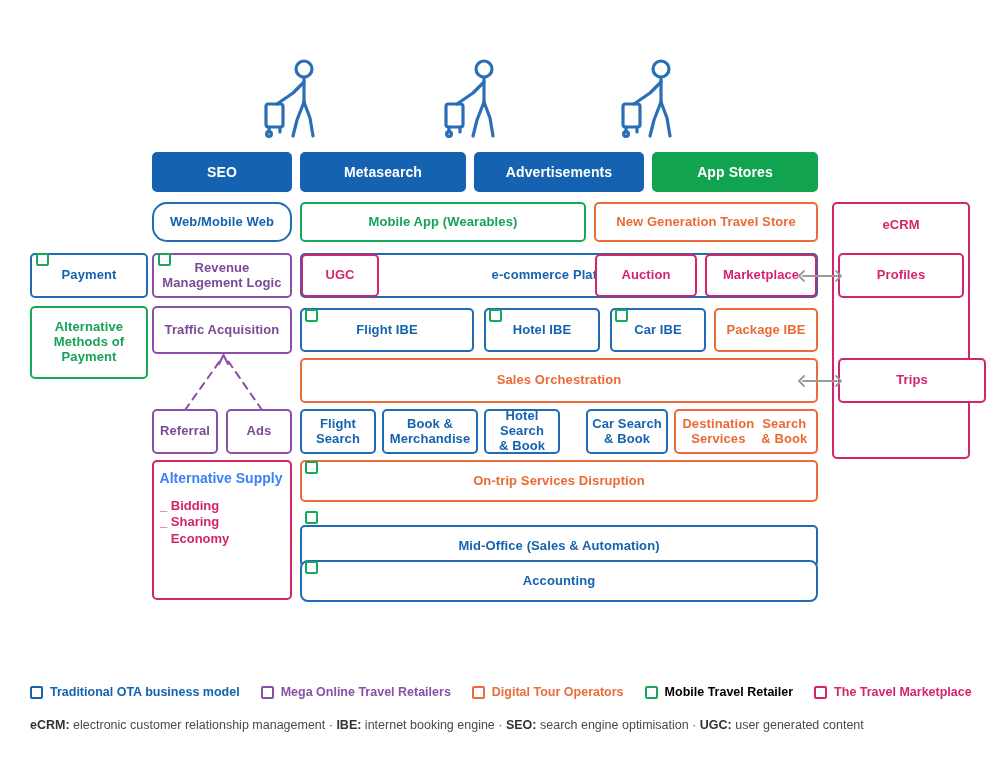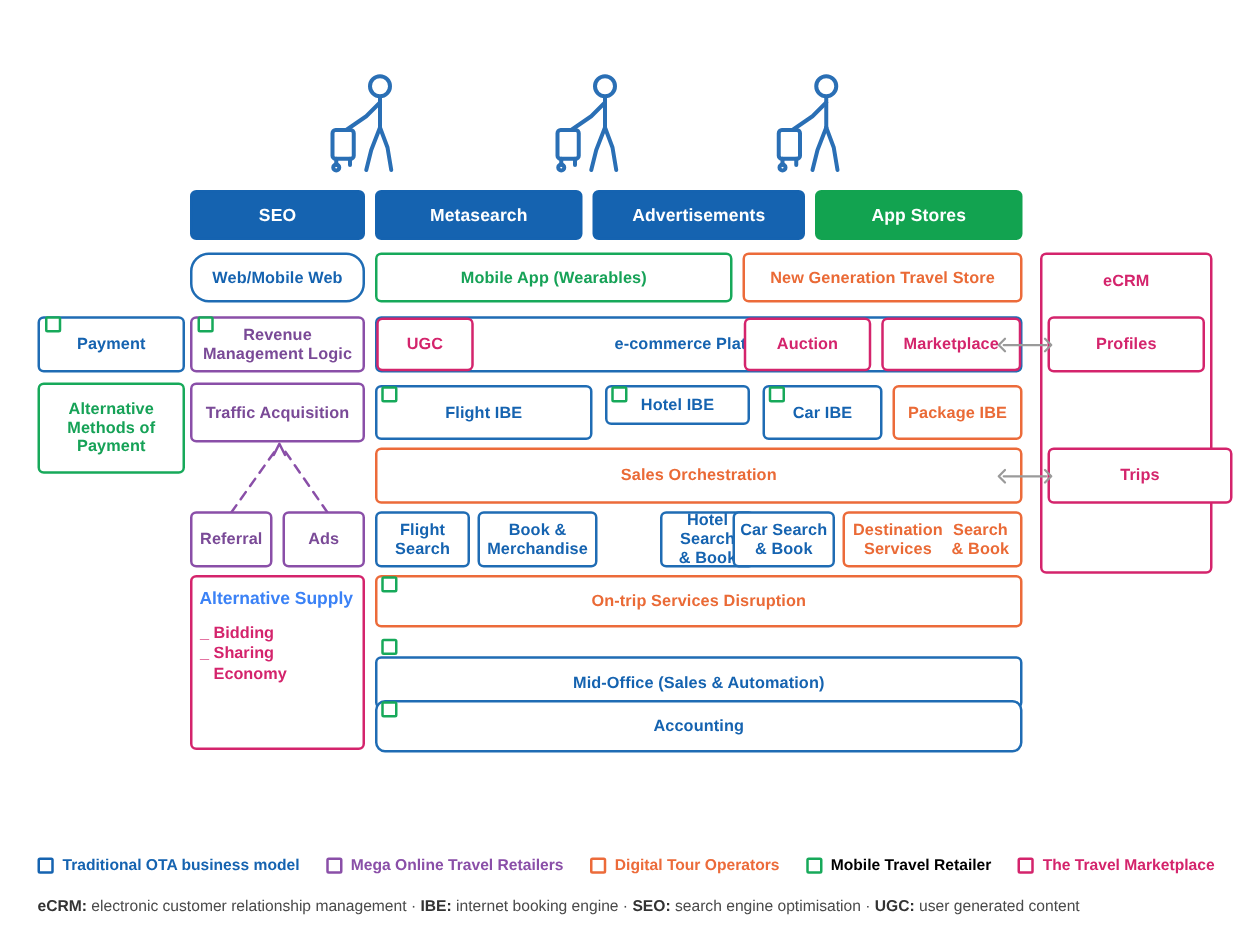--- a/index.html
+++ b/index.html
@@ -190,21 +190,21 @@
     <span>Alternative</span>
     <span>Methods of</span>
     <span>Payment</span>
   </div>
 
   <div class="box purple child" style="left:152px;top:306px;width:140px;height:48px;">Traffic Acquisition</div>
 
   <div class="box blue child" style="left:300px;top:308px;width:174px;height:44px;">Flight IBE</div>
   <div class="gmark" style="left:305px;top:309px;"></div>
 
-  <div class="box blue child" style="left:484px;top:308px;width:116px;height:32px;">Hotel IBE</div>
+  <div class="box blue child" style="left:484px;top:308px;width:116px;height:44px;">Hotel IBE</div>
   <div class="gmark" style="left:489px;top:309px;"></div>
 
   <div class="box blue child" style="left:610px;top:308px;width:96px;height:44px;">Car IBE</div>
   <div class="gmark" style="left:615px;top:309px;"></div>
 
   <div class="box orange child" style="left:714px;top:308px;width:104px;height:44px;">Package IBE</div>
 
   <svg class="dashes" style="left:152px;top:352px;" width="150" height="60" viewBox="0 0 150 60">
     <g stroke="#8a4fa8" stroke-width="2" fill="none" stroke-dasharray="7,6" stroke-linecap="round">
       <path d="M33 58 L70 6"></path>
@@ -231,21 +231,21 @@
   <div class="box blue child" style="left:382px;top:409px;width:96px;height:45px;flex-direction:column;">
     <span>Book &amp;</span>
     <span>Merchandise</span>
   </div>
 
   <div class="box blue child" style="left:300px;top:409px;width:76px;height:45px;flex-direction:column;">
     <span>Flight</span>
     <span>Search</span>
   </div>
 
-  <div class="box blue child" style="left:484px;top:409px;width:76px;height:45px;flex-direction:column;margin-left:44px;">
+  <div class="box blue child" style="left:484px;top:409px;width:76px;height:45px;flex-direction:column;">
     <span>Hotel Search</span>
     <span>&amp; Book</span>
   </div>
 
   <div class="box blue child" style="left:586px;top:409px;width:82px;height:45px;flex-direction:column;">
     <span>Car Search</span>
     <span>&amp; Book</span>
   </div>
 
   <div class="box orange child" style="left:674px;top:409px;width:144px;height:45px;">

